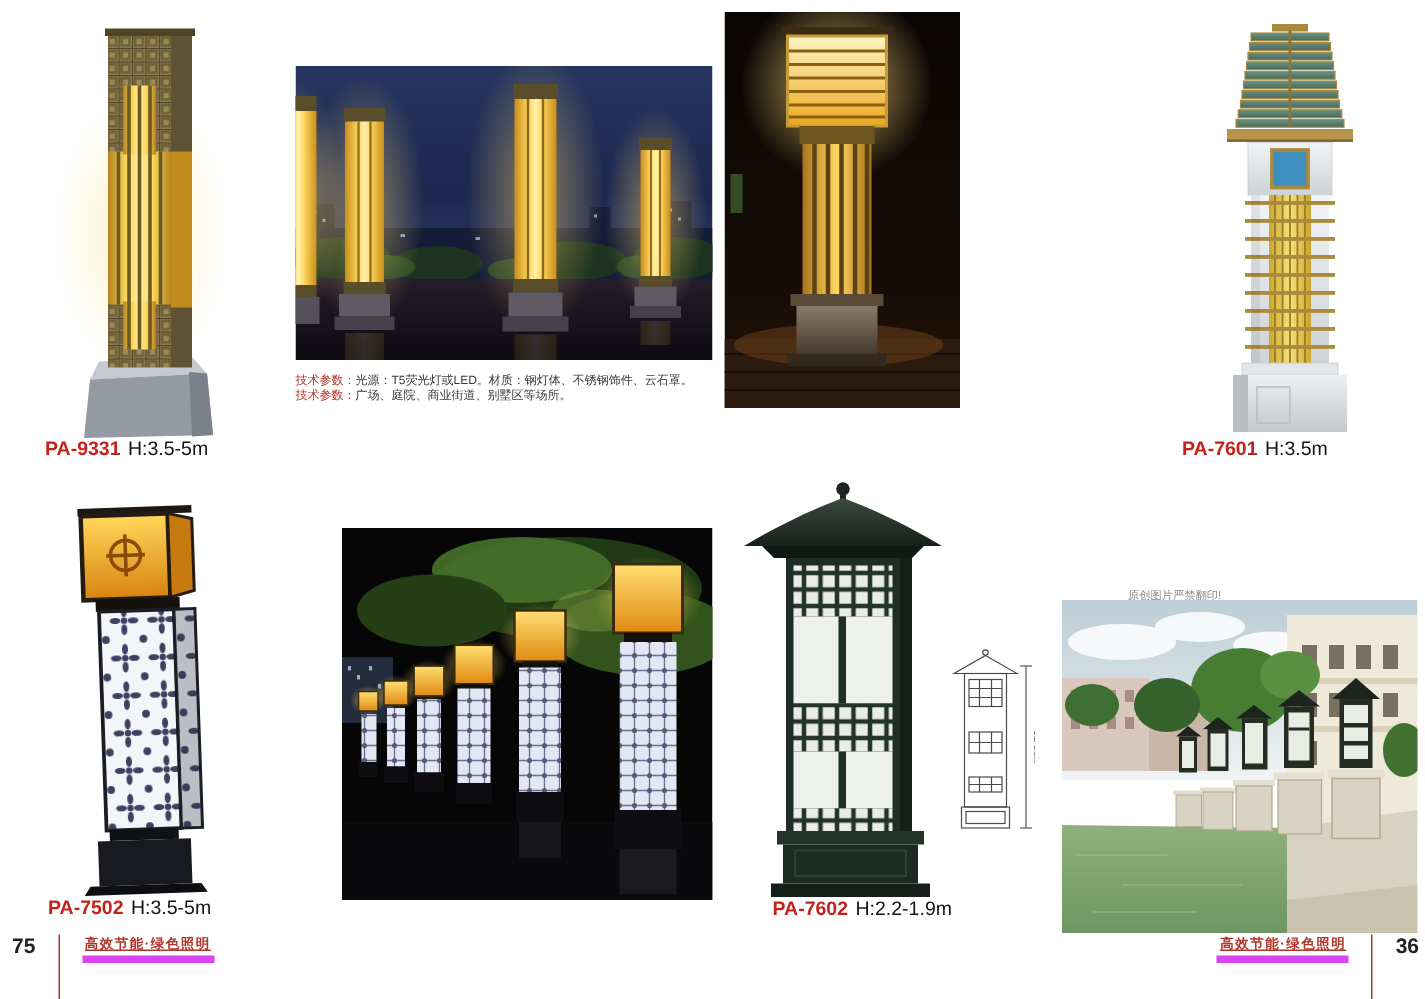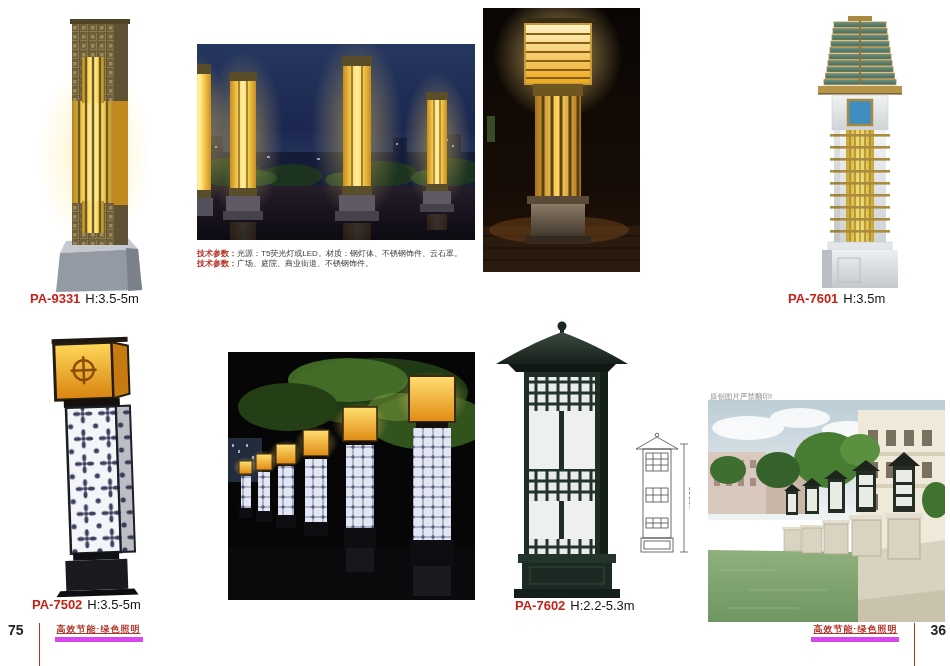--- a/index.html
+++ b/index.html
@@ -3,21 +3,21 @@
 <meta charset="utf-8">
 <style>
   html,body{margin:0;padding:0;background:#ffffff;}
   #spread{position:relative;width:950px;height:666px;background:#ffffff;overflow:hidden;
           font-family:"Liberation Sans",sans-serif;}
   .abs{position:absolute;}
   .caption{font-size:13px;white-space:nowrap;}
   .caption .code{color:#c3231b;font-weight:bold;}
   .caption .hval{color:#141414;margin-left:5px;}
   .specs{font-size:8px;line-height:9.5px;color:#3a3a3a;white-space:nowrap;}
-  .specs .sl{color:#b5352a;font-weight:bold;}
+  .specs .sl{color:#b5352a;font-weight:normal;}
   .desc{font-size:9.5px;line-height:18px;font-weight:bold;color:#a8352a;text-align:justify;}
   .watermark{font-size:7.5px;color:#8a8a8a;white-space:nowrap;}
   .footer{display:flex;align-items:flex-start;gap:15px;}
   .pgnum{font-size:14px;font-weight:bold;color:#222;line-height:14px;}
   .vline{width:1px;height:43px;background:#b0362b;display:inline-block;}
   .slogan{font-size:9px;font-weight:bold;color:#b0362b;letter-spacing:1px;
           border-bottom:5px solid #d946ef;padding:1px 2px 3px 2px;line-height:10px;text-decoration:underline;}
 </style>
 </head>
 <body>
@@ -167,21 +167,21 @@
       <line x1="243" y1="56" x2="243" y2="140" stroke="#8a6a1e" stroke-width="1.3"></line>
       <rect x="229" y="140" width="22" height="7" fill="#5a4d2a"></rect>
       <rect x="226" y="147" width="28" height="13" fill="#5f5a63"></rect>
       <rect x="223" y="160" width="34" height="8" fill="#46424c"></rect>
       <rect x="230" y="170" width="20" height="16" fill="url(#am2)" opacity=".14"></rect>
     </g>
   </svg>
 
   <div class="specs abs" style="left:197px;top:249px">
     <div><span class="sl">技术参数：</span><span>光源：T5荧光灯或LED。材质：钢灯体、不锈钢饰件、云石罩。</span></div>
-    <div><span class="sl">技术参数：</span><span>广场、庭院、商业街道、不锈钢饰件。</span></div>
+    <div><span class="sl">技术参数：</span><span>广场、庭院、商业街道、别墅区等场所。</span></div>
   </div>
 
   <svg class="abs" style="left:483px;top:8px" width="157" height="264" viewBox="0 0 157 264">
     <defs>
       <linearGradient id="bgN" x1="0" y1="0" x2="0" y2="1">
         <stop offset="0" stop-color="#0a0604"></stop>
           <stop offset=".7" stop-color="#170d06"></stop>
         <stop offset="1" stop-color="#241307"></stop>
       </linearGradient>
       <linearGradient id="am3h" x1="0" y1="0" x2="0" y2="1">
@@ -505,24 +505,24 @@
     </g>
     <g stroke="#555" stroke-width=".8">
       <line x1="50" y1="14" x2="50" y2="122"></line>
       <line x1="46" y1="14" x2="54" y2="14"></line>
         <line x1="46" y1="122" x2="54" y2="122"></line>
     </g>
     <text transform="translate(55,68) rotate(90)" font-size="5.5" fill="#444" text-anchor="middle" font-family="Liberation Sans, sans-serif">2.2-3.5m</text>
   </svg>
 
   <div class="caption abs" style="left:515px;top:598px">
-    <span class="code">PA-7602</span><span class="hval">H:2.2-5.3m</span>
+    <span class="code">PA-7602</span><span class="hval">H:2.2-1.9m</span>
   </div>
 
-  <div class="watermark abs" style="left:710px;top:392px">原创图片严禁翻印!</div>
+  <div class="watermark abs" style="left:752px;top:392px">原创图片严禁翻印!</div>
 
   <svg class="abs" style="left:708px;top:400px" width="237" height="222" viewBox="0 0 237 222">
     <defs>
       <linearGradient id="skyW" x1="0" y1="0" x2="0" y2="1">
         <stop offset="0" stop-color="#bccdd6"></stop>
           <stop offset="1" stop-color="#eff3f4"></stop>
       </linearGradient>
       <linearGradient id="waterG" x1="0" y1="0" x2="0" y2="1">
         <stop offset="0" stop-color="#8fb07c"></stop>
           <stop offset="1" stop-color="#6f9662"></stop>

